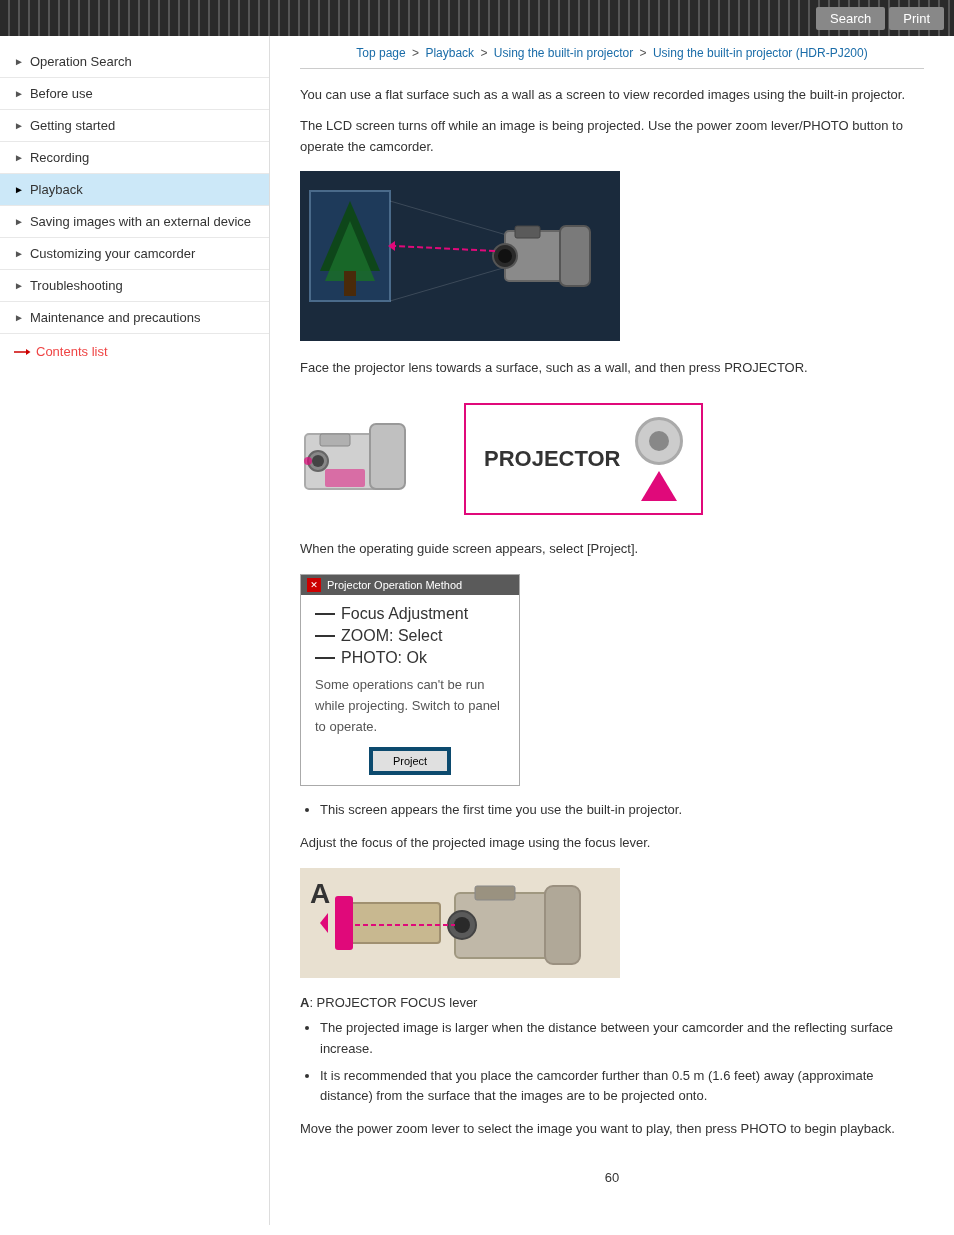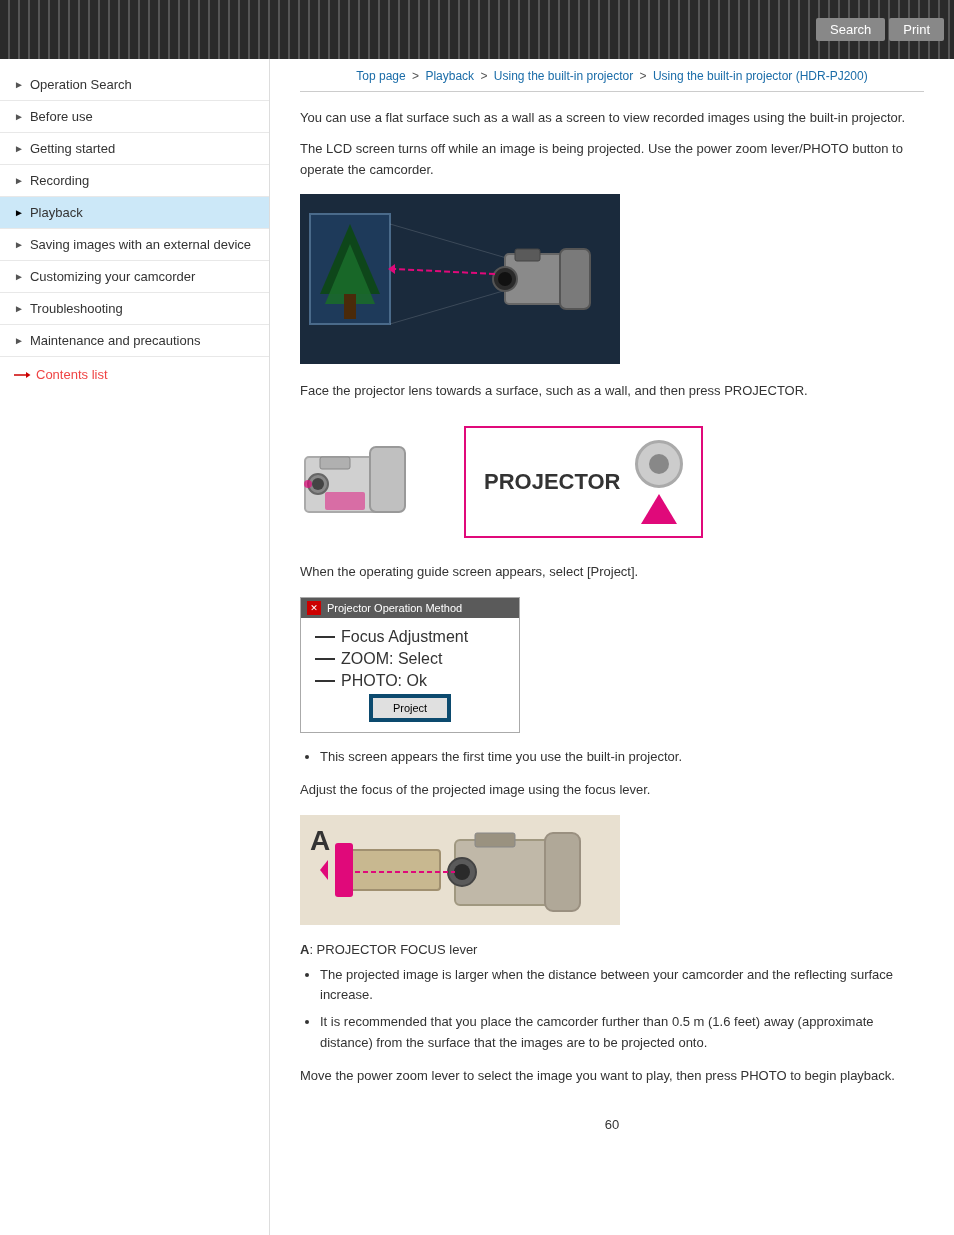--- a/index.html
+++ b/index.html
@@ -4,21 +4,21 @@
   <style>
     * { box-sizing: border-box; margin: 0; padding: 0; }
     body { font-family: Arial, sans-serif; font-size: 13px; color: #333; background: #fff; }
 
     .header-bar {
       background: repeating-linear-gradient(
         90deg,
         #2a2a2a 0px, #2a2a2a 8px,
         #555 8px, #555 10px
       );
-      height: 59px;
+      height: 36px;
       display: flex;
       align-items: center;
       justify-content: flex-end;
       padding-right: 10px;
     }
 
     .header-buttons {
       display: flex;
       gap: 4px;
     }
@@ -371,20 +371,21 @@
             <span>Focus Adjustment</span>
           </div>
           <div class="og-item">
             <div class="og-line"></div>
             <span>ZOOM: Select</span>
           </div>
           <div class="og-item">
             <div class="og-line"></div>
             <span>PHOTO: Ok</span>
           </div>
+          <p class="og-note">Some operations can't be run while projecting. Switch to panel to operate.</p>
           <button class="og-button">Project</button>
         </div>
       </div>
 
       <ul class="bullet-list">
         <li>This screen appears the first time you use the built-in projector.</li>
       </ul>
 
       <p>Adjust the focus of the projected image using the focus lever.</p>
 

